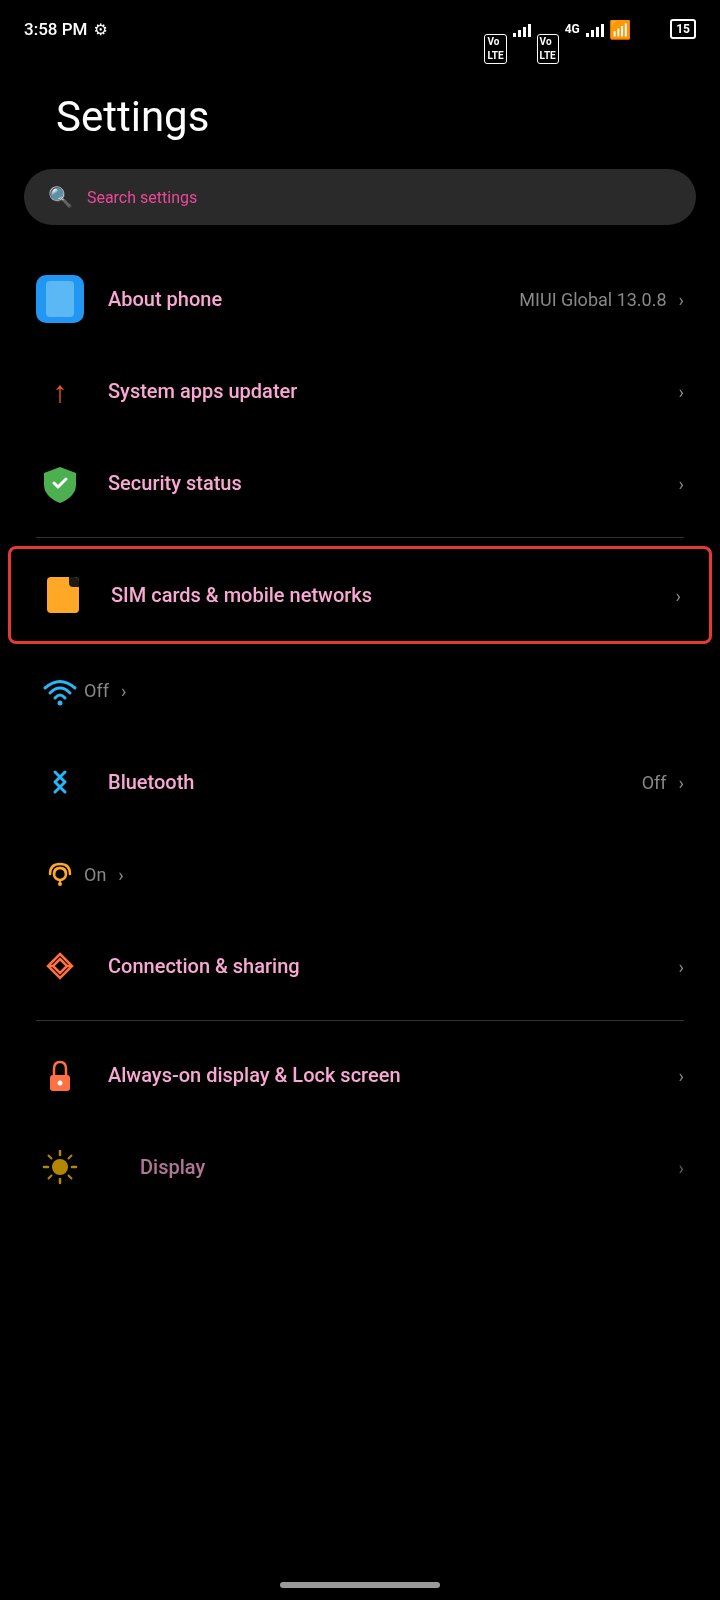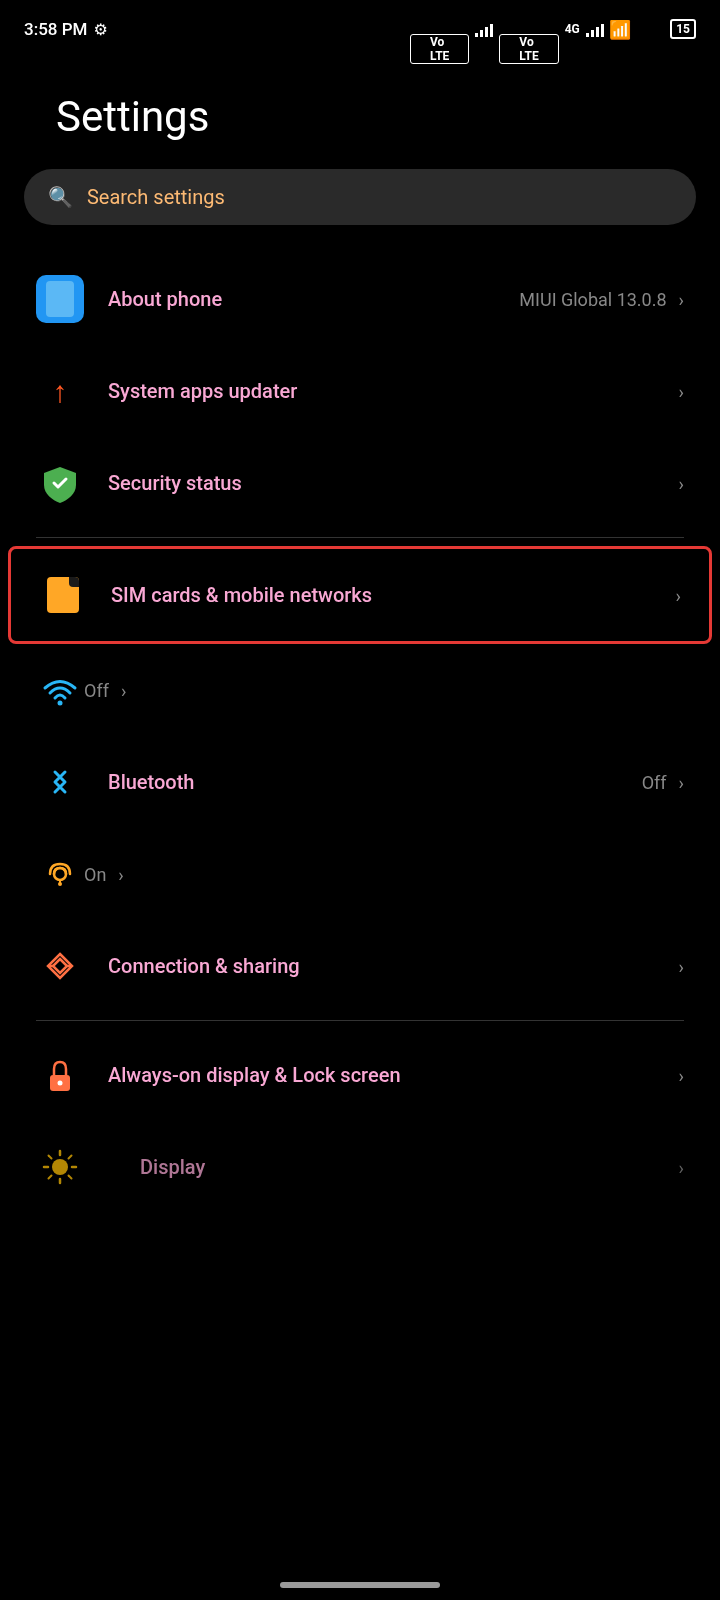--- a/index.html
+++ b/index.html
@@ -68,22 +68,22 @@
       padding: 16px 24px;
       gap: 14px;
     }
 
     .search-icon-wrap {
       color: #888;
       font-size: 20px;
     }
 
     .search-text {
-      color: #fdba74;
-      font-size: 20px;
+      color: #ec4899;
+      font-size: 16px;
       text-align: center;
     }
 
     
     .settings-section {
       margin-bottom: 0;
     }
 
     .settings-item {
       display: flex;
@@ -213,22 +213,22 @@
     }
     .signal-bars span {
       background: #fff;
       width: 3px;
       display: inline-block;
     }
 
     .volte-badge {
       border: 1.5px solid #fff;
       border-radius: 3px;
-      font-size: 12px;
-      padding: 0 19px;
+      font-size: 10px;
+      padding: 0 2px;
       line-height: 14px;
       font-weight: bold;
       color: #fff;
       margin-top: 40px;
     }
   </style>
 </head>
 <body>
 
 <div class="status-bar">

